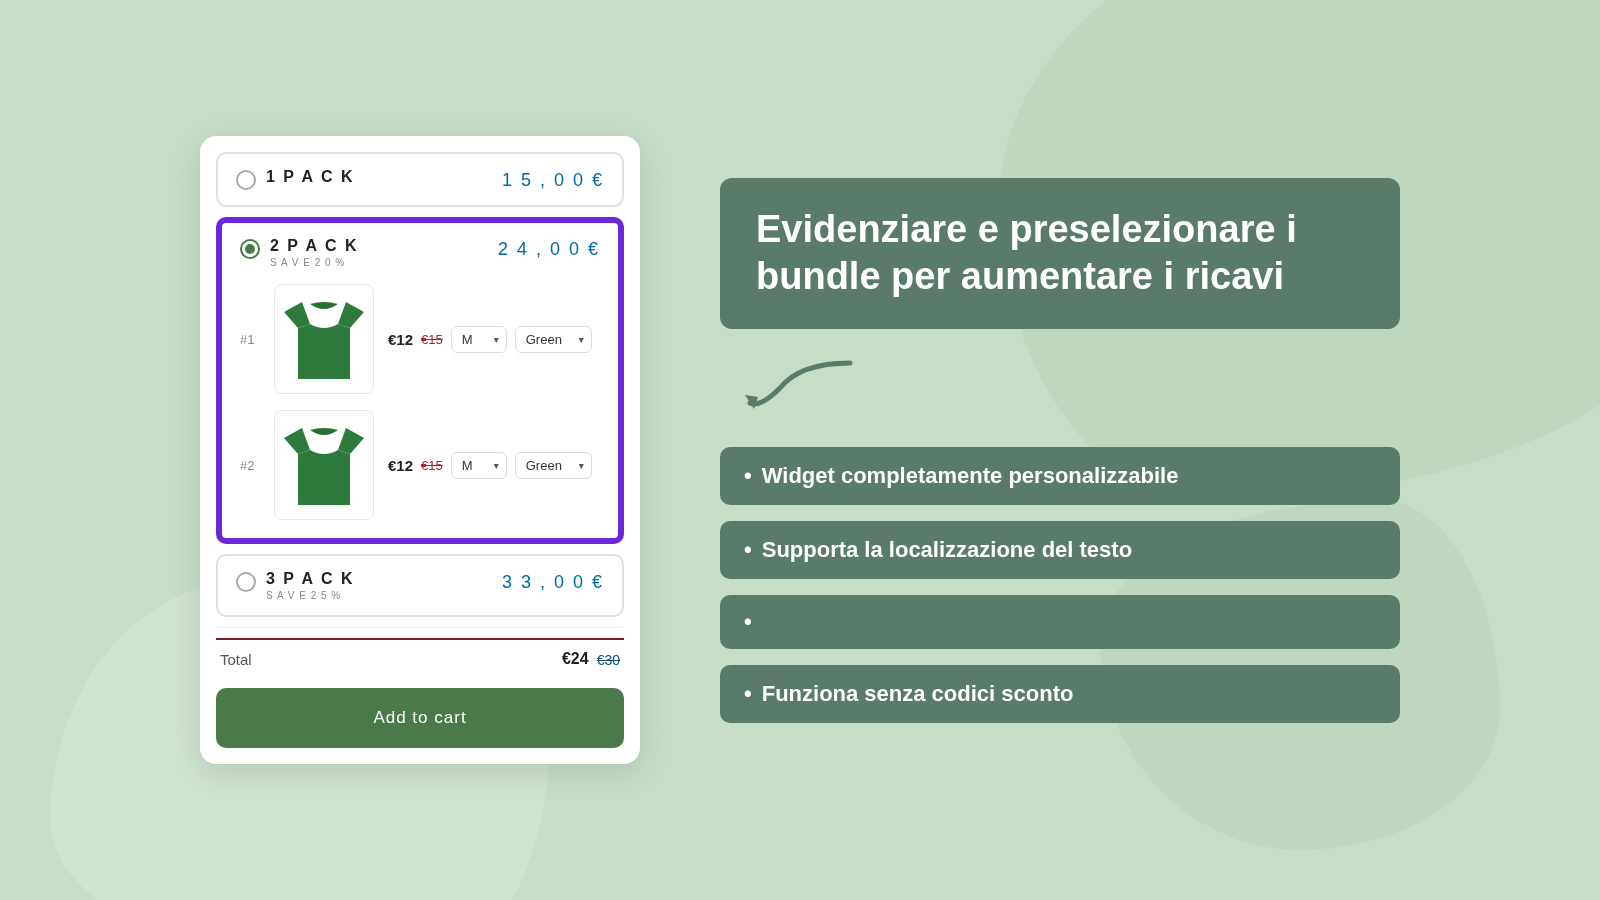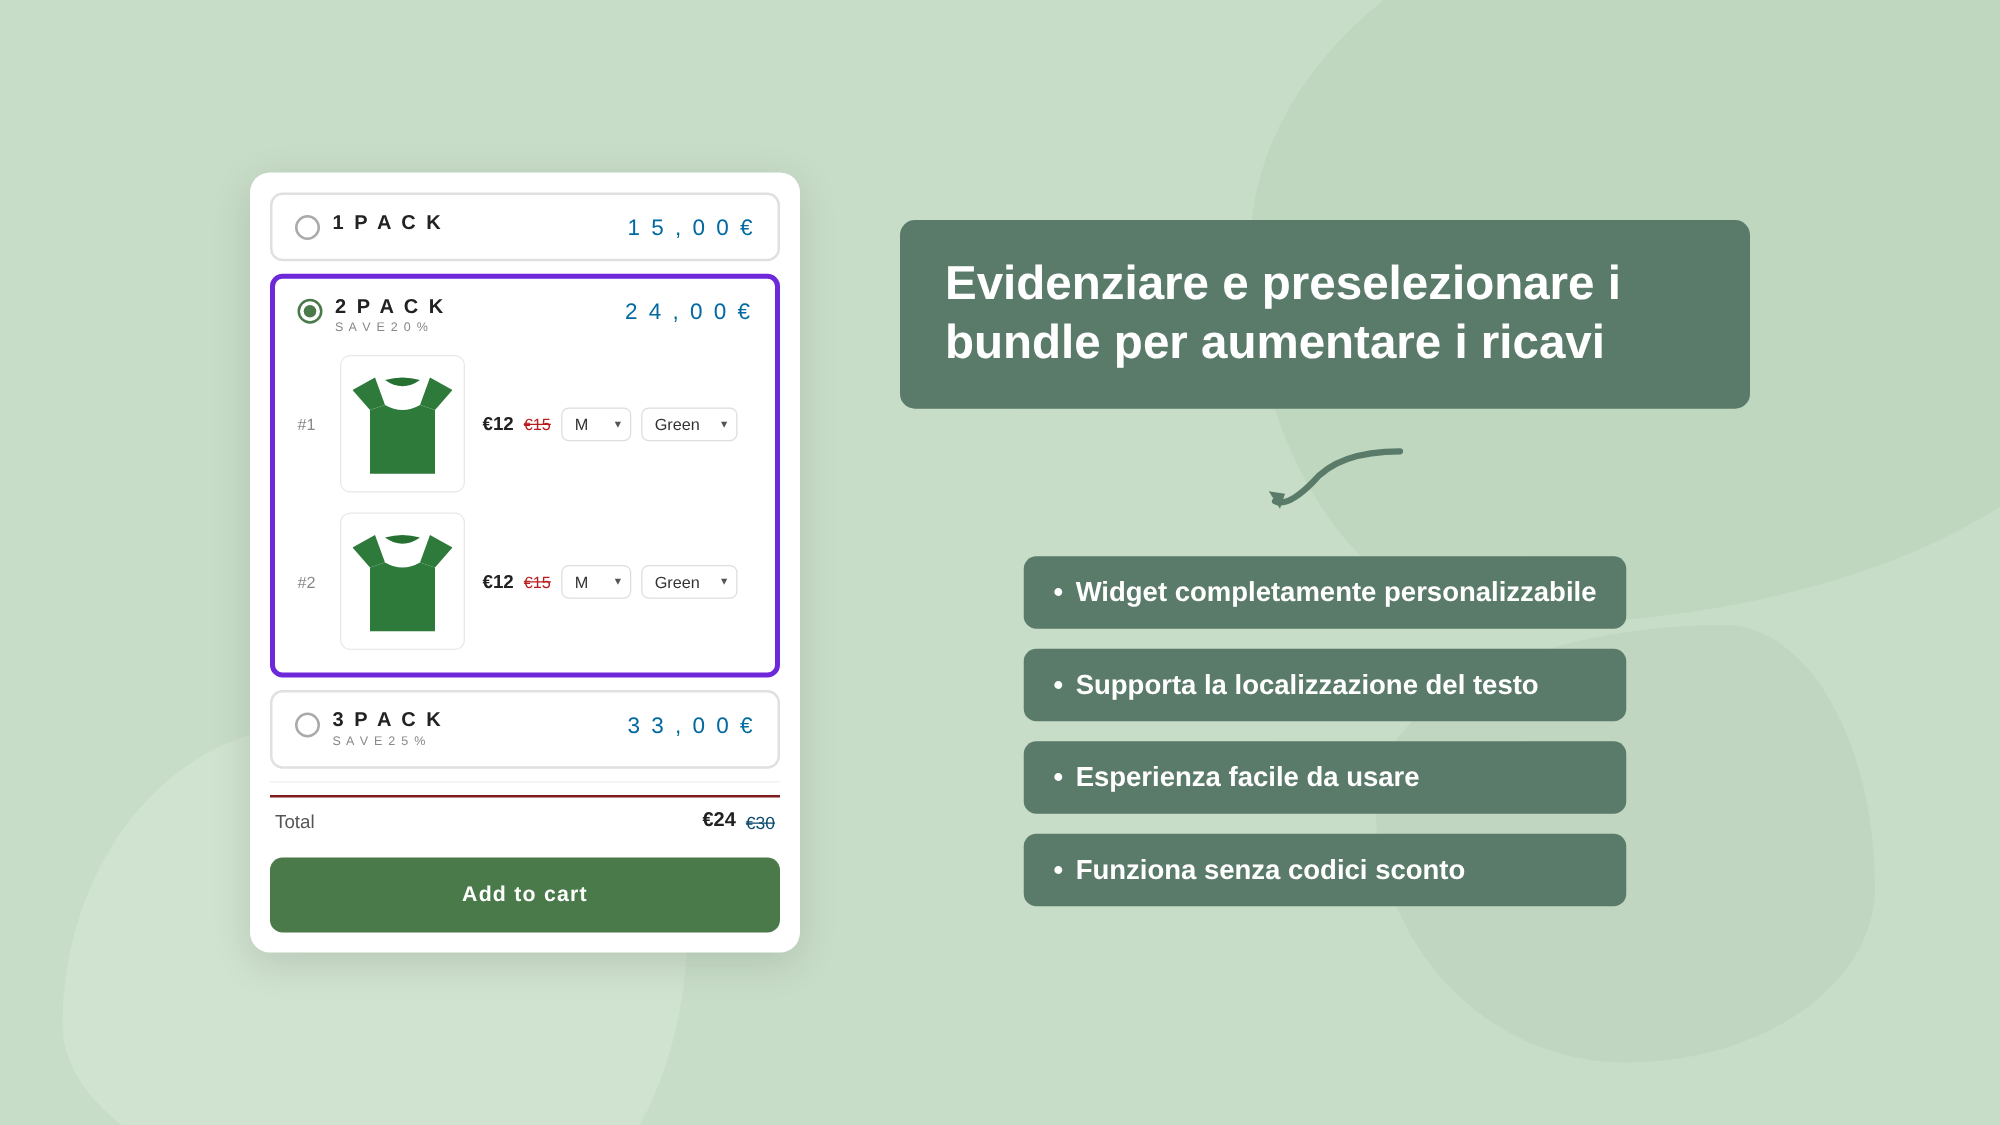--- a/index.html
+++ b/index.html
@@ -142,21 +142,21 @@
     .pack-price {
       font-size: 18px;
       letter-spacing: 2px;
       color: #0369a1;
       font-weight: 400;
       margin-top: 2px;
     }
 
     
     .expanded-section {
-      border: 4px solid #6d28d9;
+      border: 6px solid #6d28d9;
       border-radius: 10px;
       padding: 14px 18px 18px;
       display: flex;
       flex-direction: column;
       gap: 0;
       background: white;
     }
 
     .expanded-header {
       display: flex;
@@ -286,34 +286,33 @@
     }
 
     
     .add-to-cart-btn {
       background: #4a7a4a;
       color: white;
       border: none;
       border-radius: 10px;
       padding: 20px;
       font-size: 17px;
-      font-weight: 700;
+      font-weight: 400;
       letter-spacing: 1px;
       cursor: pointer;
       width: 100%;
       text-align: center;
     }
 
     
     .right-panel {
       display: flex;
       flex-direction: column;
       gap: 24px;
       max-width: 680px;
-      align-items: center;
     }
 
     .headline-box {
       background: #5a7a6a;
       border-radius: 12px;
       padding: 28px 36px;
       color: white;
     }
 
     .headline-text {
@@ -528,21 +527,20 @@
       <div class="feature-item">
         <span class="bullet">•</span>
         <span>Widget completamente personalizzabile</span>
       </div>
       <div class="feature-item">
         <span class="bullet">•</span>
         <span>Supporta la localizzazione del testo</span>
       </div>
       <div class="feature-item">
         <span class="bullet">•</span>
-        <span>Esperienza facile da usare</span>
       </div>
       <div class="feature-item">
         <span class="bullet">•</span>
         <span>Funziona senza codici sconto</span>
       </div>
     </div>
 
   </div>
 
 </div>

